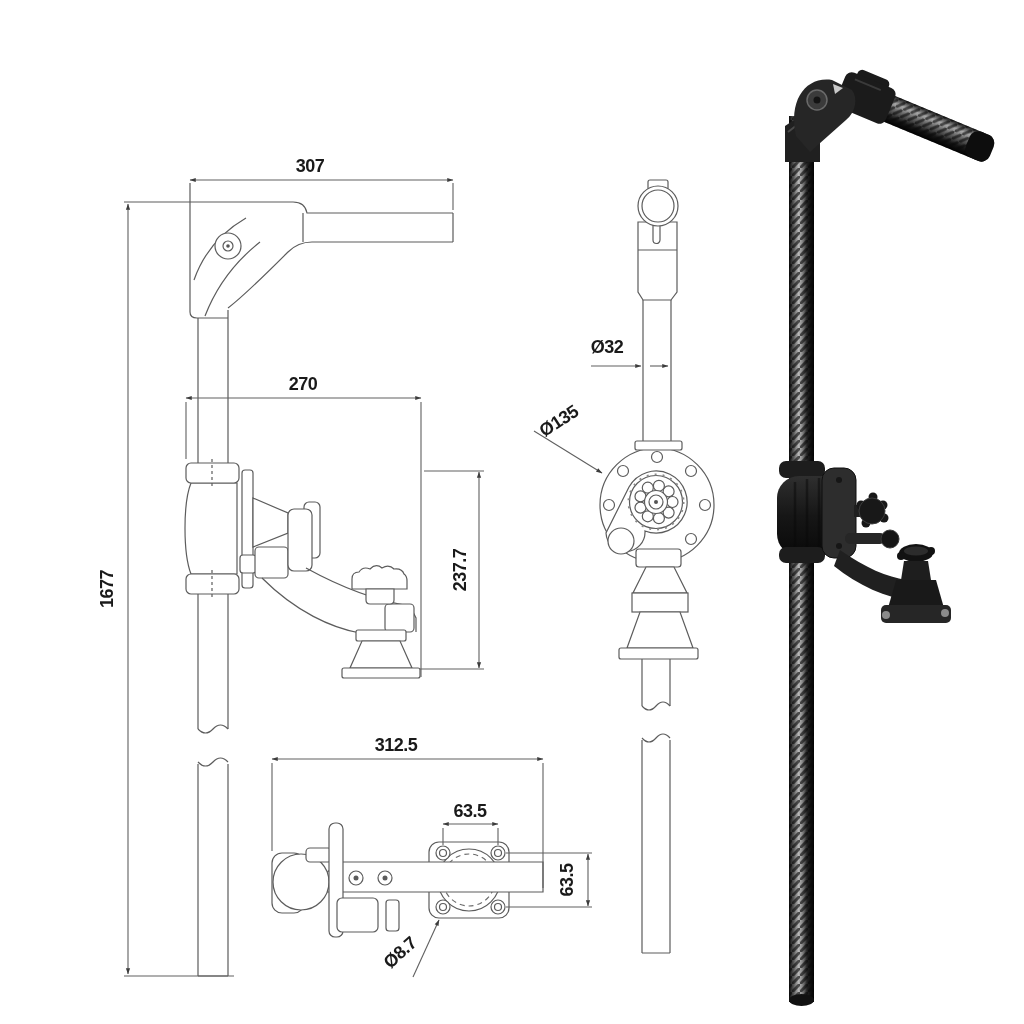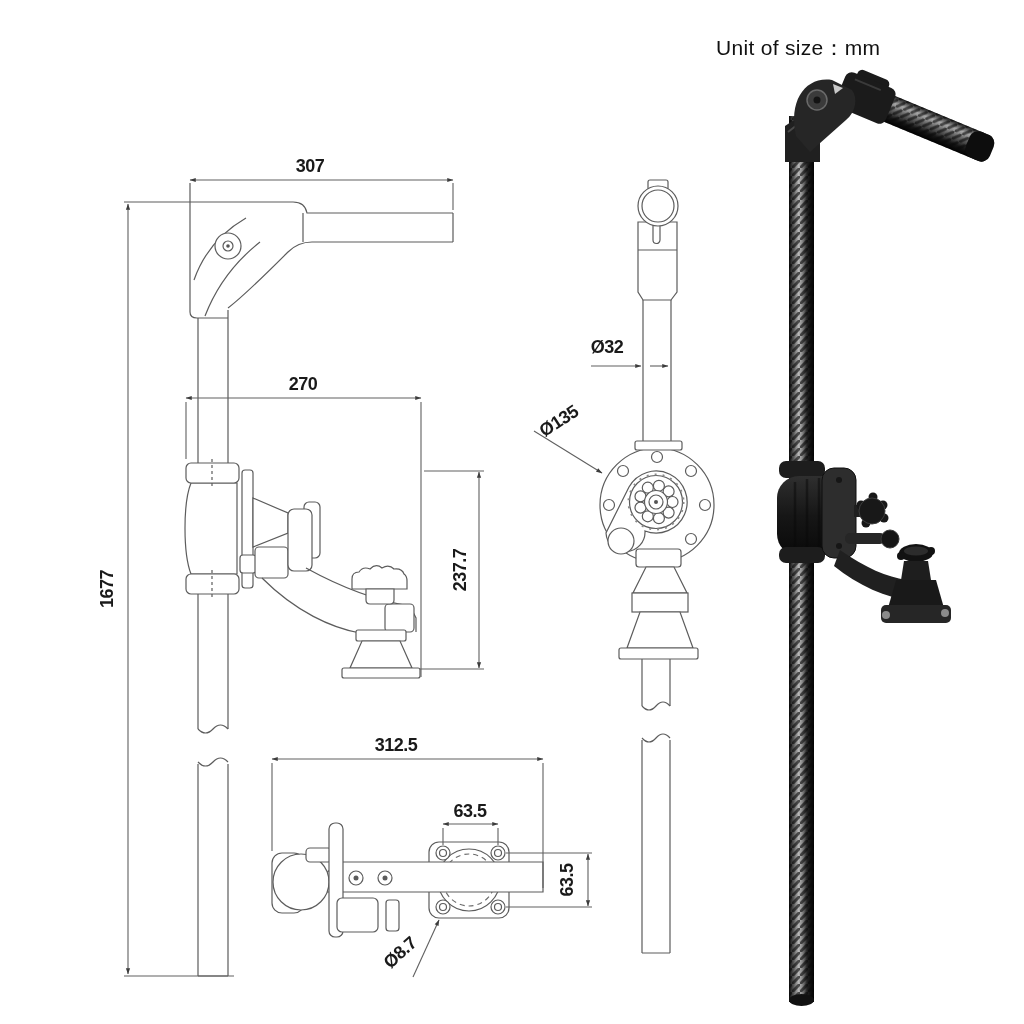--- a/index.html
+++ b/index.html
@@ -12,21 +12,20 @@
   .wf{stroke:#5c5c5c;stroke-width:1.2;fill:#ffffff;}
   .dimln{stroke:#606060;stroke-width:1.1;fill:none;}
   .dim-text{font-family:"Liberation Sans",sans-serif;font-size:18px;font-weight:700;
             fill:#1a1a1a;letter-spacing:-0.5px;}
 </style>
 </head>
 <body>
 
 <div class="canvas">
 
-  <div class="unit-note">Unit of size：mm</div>
 
   <svg class="drawing" width="1024" height="1024" viewBox="0 0 1024 1024">
     <defs>
       <marker id="ar" viewBox="0 0 10 10" refX="9.5" refY="5" markerWidth="14" markerHeight="5.5" orient="auto-start-reverse">
           <path d="M0,1.5 L10,5 L0,8.5 Z" fill="#3c3c3c"></path>
         </marker>
       <linearGradient id="poleGrad" x1="0" y1="0" x2="1" y2="0">
         <stop offset="0" stop-color="#0a0a0a"></stop>
           <stop offset=".18" stop-color="#555"></stop>
         <stop offset=".38" stop-color="#b5b5b5"></stop>

